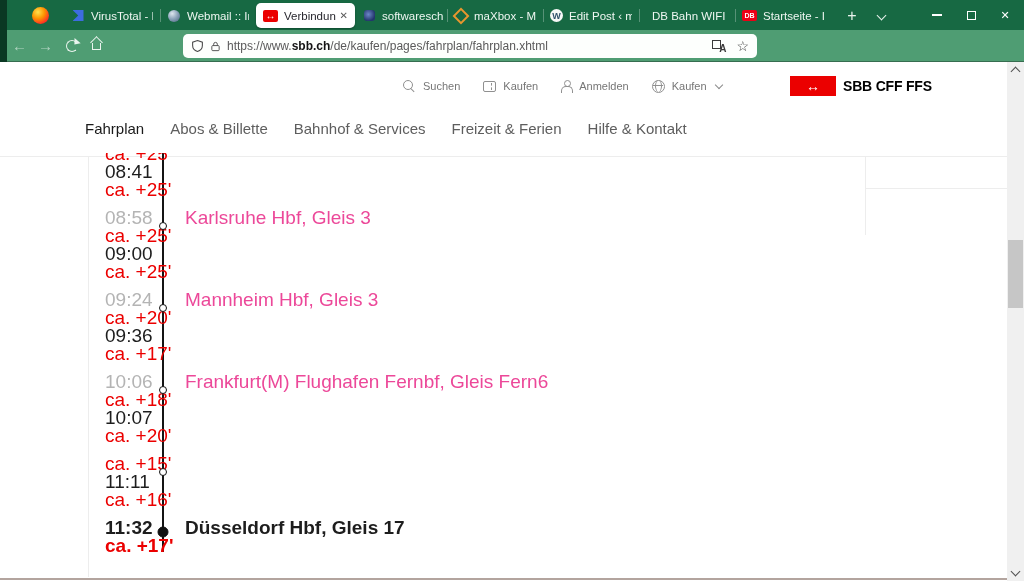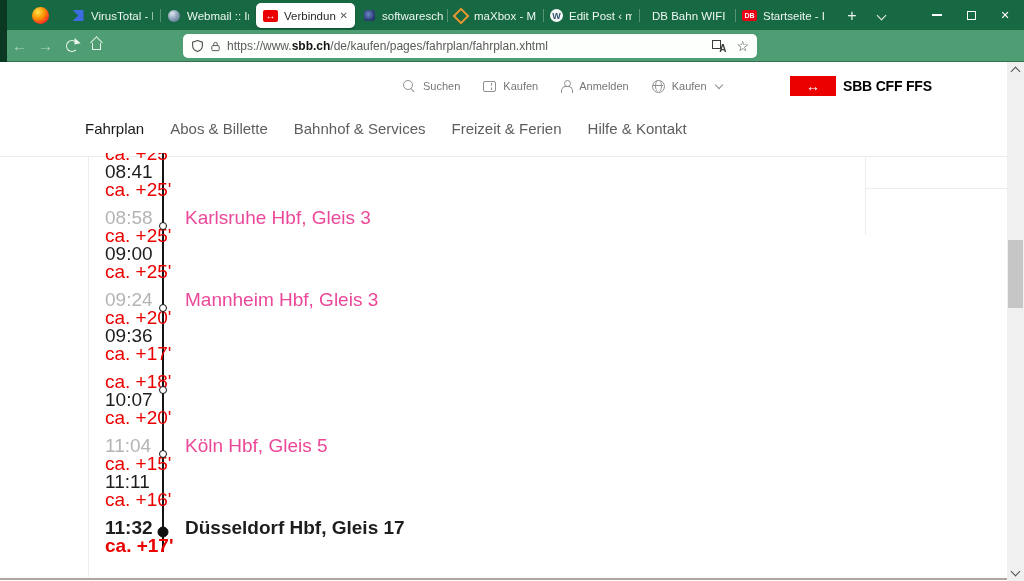--- a/index.html
+++ b/index.html
@@ -329,35 +329,35 @@
           <div class="trow">
             <span class="t t-dep">09:36</span>
           </div>
           <div class="trow">
             <span class="t t-delay">ca. +17'</span>
           </div>
           <span class="node"></span>
         </div>
         <div class="stop-group">
           <div class="trow">
+            <span class="t t-arr">10:06</span>
+            <span class="station">Frankfurt(M) Flughafen Fernbf, Gleis Fern6</span>
+          </div>
+          <div class="trow">
             <span class="t t-delay">ca. +18'</span>
           </div>
           <div class="trow">
             <span class="t t-dep">10:07</span>
           </div>
           <div class="trow">
             <span class="t t-delay">ca. +20'</span>
           </div>
           <span class="node"></span>
         </div>
         <div class="stop-group">
-          <div class="trow">
-            <span class="t t-arr">11:04</span>
-            <span class="station">Köln Hbf, Gleis 5</span>
-          </div>
           <div class="trow">
             <span class="t t-delay">ca. +15'</span>
           </div>
           <div class="trow">
             <span class="t t-dep">11:11</span>
           </div>
           <div class="trow">
             <span class="t t-delay">ca. +16'</span>
           </div>
           <span class="node"></span>

